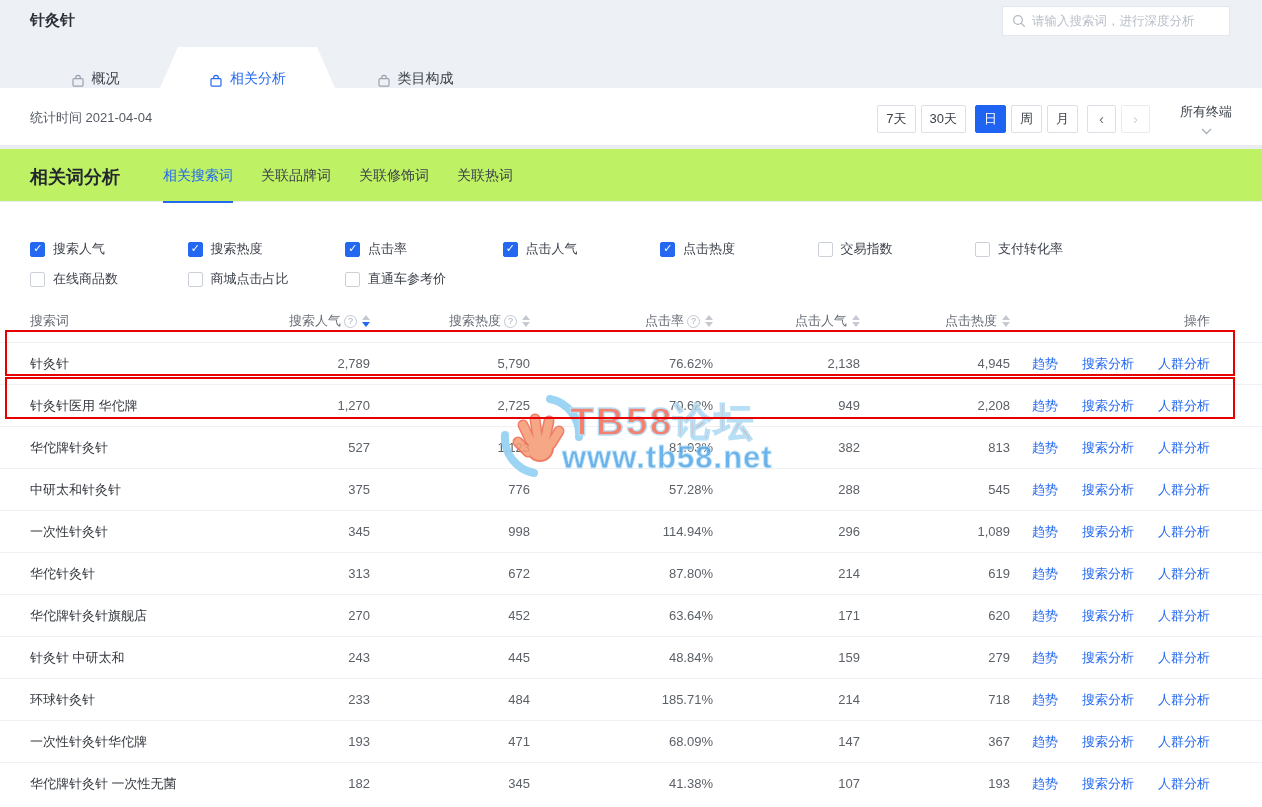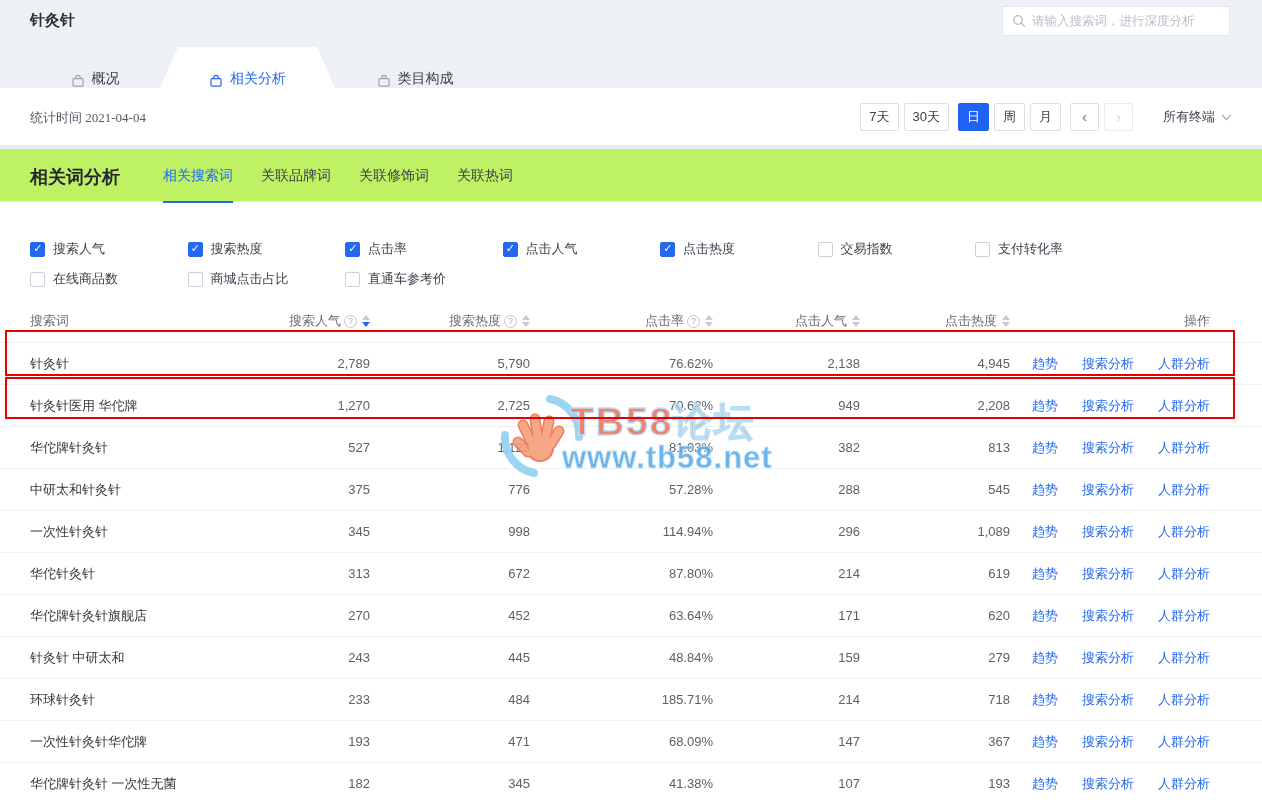--- a/index.html
+++ b/index.html
@@ -17,30 +17,30 @@
 
   .tabs { position:absolute; left:30px; bottom:0; display:flex; height:41px; }
   .tab { display:flex; align-items:flex-end; justify-content:center; gap:7px; font-size:14px; color:#3c414a; cursor:pointer; }
   .tab:nth-child(1){ width:130px; } .tab:nth-child(2){ width:175px; } .tab:nth-child(3){ width:160px; }
   .tab .bag-icon { display:flex; color:#9aa3b0; }
   .tab.active { background:#fff; color:#2468f2; clip-path:polygon(18px 0, calc(100% - 18px) 0, 100% 100%, 0 100%); }
   .tab.active .bag-icon { color:#2468f2; }
 
   
   .daterow { position:relative; height:61px; background:#fff; border-bottom:4px solid #e9ecf0; }
-  .stat-time { position:absolute; left:30px; top:21px; font-size:13px; color:#555a63;font-family:Liberation Serif, serif; }
+  .stat-time { position:absolute; left:30px; top:21px; font-size:13px; color:#555a63; }
   .controls { position:absolute; right:30px; top:15px; display:flex; align-items:center; }
   .btn { min-width:30px; height:28px; line-height:26px; padding:0 8px; border:1px solid #dcdfe6; border-radius:2px;
          background:#fff; color:#3c414a; font-size:13px; text-align:center; cursor:pointer; }
   .btn + .btn { margin-left:5px; }
   .btn.gap { margin-left:9px; }
   .btn.active { background:#1f63f2; border-color:#1f63f2; color:#fff; }
   .btn.nav { font-size:15px; color:#6b7280; min-width:29px; padding:0; }
   .btn.disabled { color:#ccd1d9; border-color:#e9ebf0; cursor:default; }
-  .terminal { display:flex; align-items:center; gap:6px; margin-left:30px; font-size:13px; color:#3c414a; cursor:pointer; }
+  .terminal { display:flex; align-items:center; gap:6px; margin-left:30px; font-size:13px; color:#3c414a; cursor:pointer;flex-direction:column; }
   .chev { display:flex; margin-top:1px; }
 
   
   .section-head { position:relative; height:53px; border-bottom:1px solid #e9edf2; background:#bef264; }
   .section-title { position:absolute; left:30px; top:16px; font-size:18px; font-weight:bold; color:#24272e; }
   .subtabs { position:absolute; left:149px; top:0; height:53px; display:flex; }
   .subtab { padding:0 14px; line-height:52px; font-size:14px; color:#3c414a; position:relative; cursor:pointer; }
   .subtab.active { color:#2468f2; }
   .subtab.active::after { content:""; position:absolute; left:14px; right:14px; bottom:-1px; height:2px; background:#2468f2; }
 

